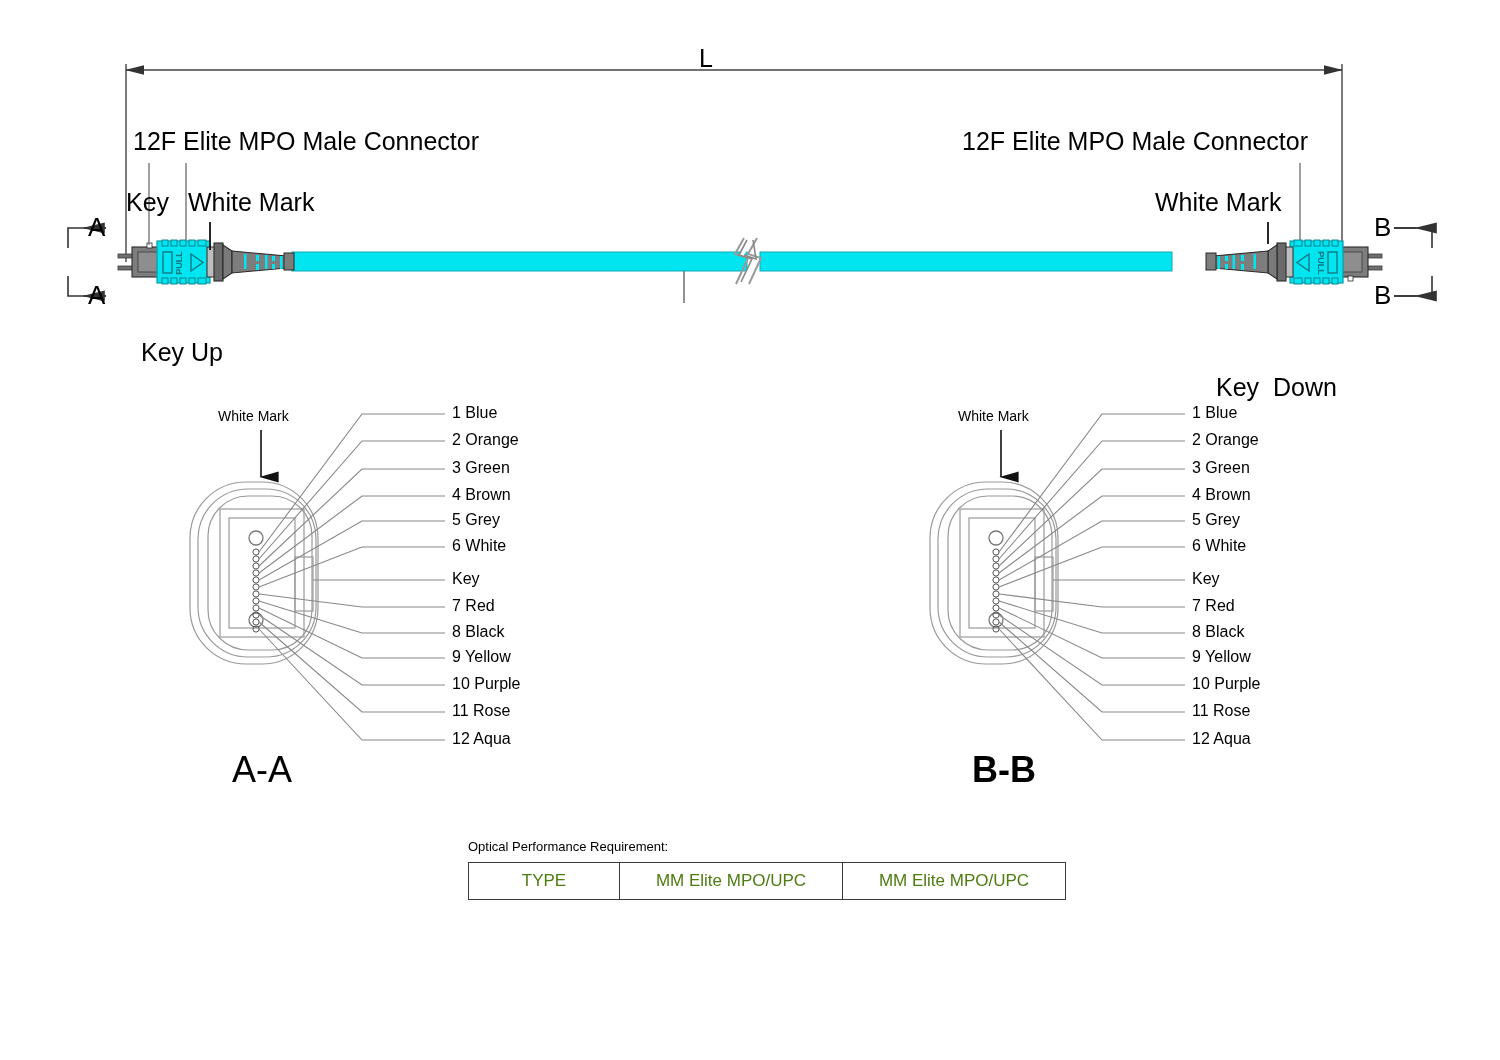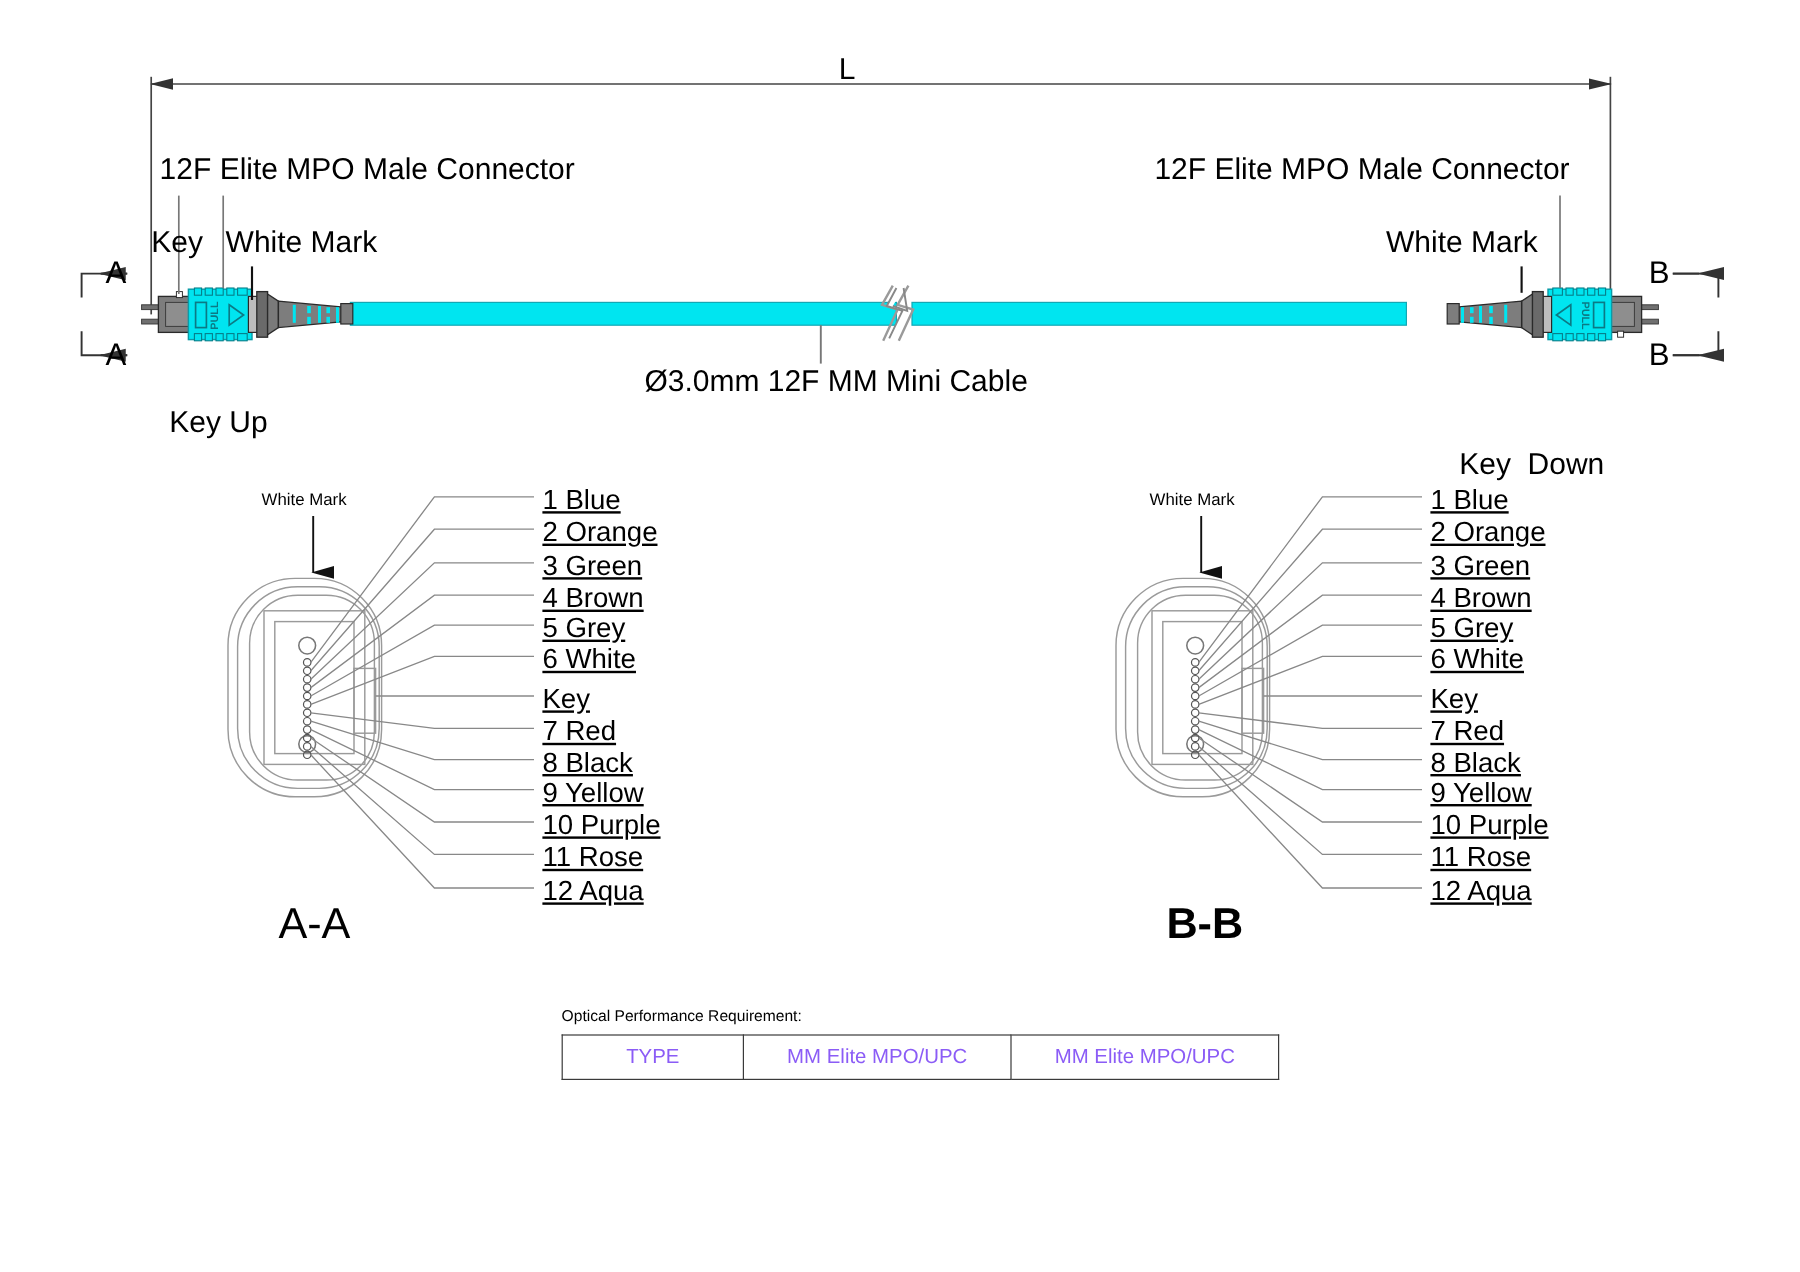--- a/index.html
+++ b/index.html
@@ -33,33 +33,33 @@
     font-family: "Liberation Sans", sans-serif;
     color: #000;
     line-height: 1;
   }
   .t-big   { font-size: 25px; }
   .t-sec   { font-size: 36px; }
   .t-tiny  { font-size: 14px; }
   .t-ab    { font-size: 26px; }
   .t-pull  { font-size: 9px; font-weight: bold; }
   .t-tab   { font-size: 13px; }
-  .t-cap   { font-size: 23px; text-decoration: underline; }
+  .t-cap   { font-size: 16px; }
   table.perf {
     position: absolute;
     border-collapse: collapse;
     font-family: "Liberation Sans", sans-serif;
     font-size: 17px;
   }
   table.perf td {
     border: 1px solid #3a3a3a;
     text-align: center;
     padding: 0;
     height: 36px;
-    color: #8b5cf6;
+    color: #4d7c0f;
   }
   table.perf td.c0 { width: 150px; }
   table.perf td.c1 { width: 222px; }
   table.perf td.c2 { width: 222px; }
 </style>
 </head>
 <body>
 
 <div id="root">
 
@@ -309,21 +309,20 @@
   <div class="lbl t-big" style="left:141px; top:340px;">Key Up</div>
 
   <div class="lbl t-pull" style="left:175px; top:250px; width:26px; text-align:center; transform:rotate(-90deg); transform-origin:13px 13px; color:#0b7a85;">PULL</div>
 
   <div class="lbl t-big" style="left:962px; top:129px;">12F Elite MPO Male Connector</div>
   <div class="lbl t-big" style="left:1155px; top:190px;">White Mark</div>
   <div class="lbl t-big" style="left:1216px; top:340px;margin-top:35px;">Key  Down</div>
 
   <div class="lbl t-pull" style="left:1299px; top:250px; width:26px; text-align:center; transform:rotate(90deg); transform-origin:13px 13px; color:#0b7a85;">PULL</div>
 
-  <div class="lbl t-big" style="left:537px; top:306px;">Ø3.0mm 12F MM Mini Cable</div>
 
   <div class="lbl t-tiny" style="left:218px; top:409px;">White Mark</div>
 
   <div class="lbl t-cap" style="left:452px; top:405px;">1 Blue</div>
   <div class="lbl t-cap" style="left:452px; top:432px;">2 Orange</div>
   <div class="lbl t-cap" style="left:452px; top:460px;">3 Green</div>
   <div class="lbl t-cap" style="left:452px; top:487px;">4 Brown</div>
   <div class="lbl t-cap" style="left:452px; top:512px;">5 Grey</div>
   <div class="lbl t-cap" style="left:452px; top:538px;">6 White</div>
   <div class="lbl t-cap" style="left:452px; top:571px;">Key</div>

